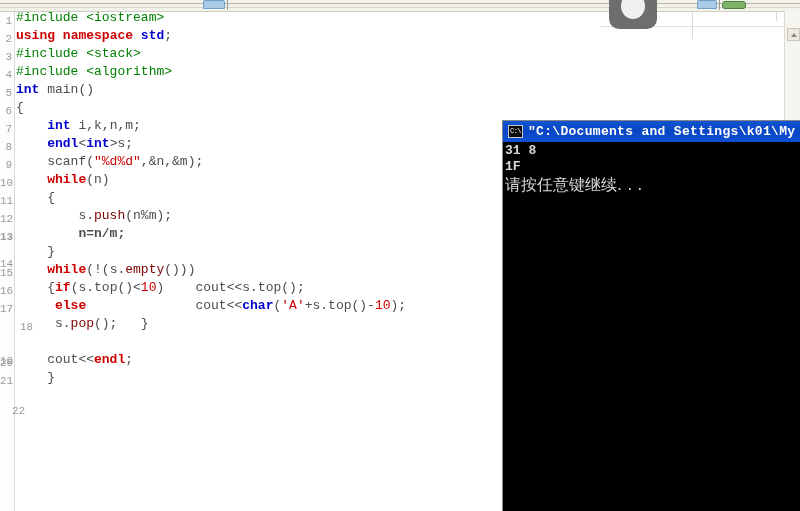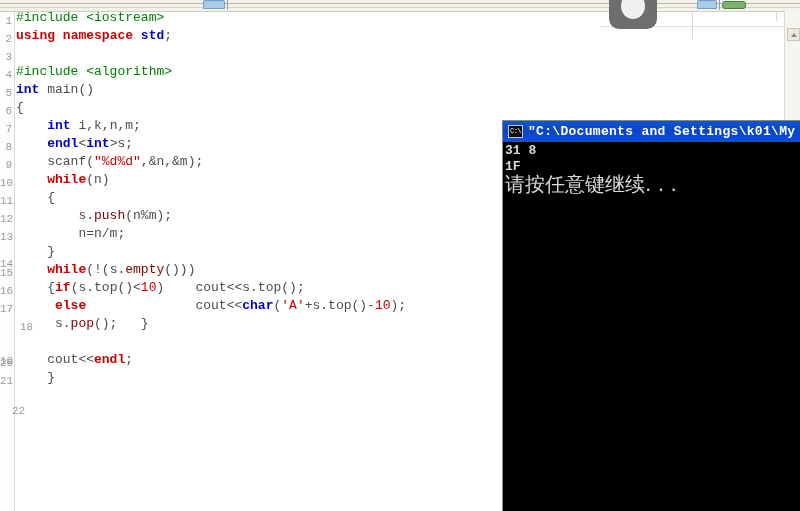--- a/index.html
+++ b/index.html
@@ -243,49 +243,49 @@
   .console-line {
     color: #d8d8d8;
     font-family: "Liberation Mono", "DejaVu Sans Mono", monospace;
     font-size: 13px;
     line-height: 16px;
     white-space: pre;
     font-weight: bold;
   }
   .console-line.cjk {
     font-family: "DejaVu Sans", sans-serif;
-    font-size: 20px;
+    font-size: 16px;
     line-height: 19px;
     font-weight: normal;
   }
 </style>
 </head>
 <body>
 
 <div id="screen">
 
   <div id="editor">
 
     <div id="gutter-shade"></div>
     <div id="gutter"></div>
 
     <div id="code-lines">
         <div class="code-line" style="top: 9px;"><span class="lineno" style="top: 3px;">1</span><span class="codetext"><span class="pre">#include </span><span class="pre">&lt;iostream&gt;</span></span></div>
         <div class="code-line" style="top: 27px;"><span class="lineno" style="top: 3px;">2</span><span class="codetext"><span class="k">using</span><span class="pln"> </span><span class="k">namespace</span><span class="pln"> </span><span class="typ">std</span><span class="pln">;</span></span></div>
-        <div class="code-line" style="top: 45px;"><span class="lineno" style="top: 3px;">3</span></div>
+        <div class="code-line" style="top: 45px;"><span class="lineno" style="top: 3px;">3</span><span class="codetext"><span class="pre">#include </span><span class="pre">&lt;stack&gt;</span></span></div>
         <div class="code-line" style="top: 63px;"><span class="lineno" style="top: 3px;">4</span><span class="codetext"><span class="pre">#include </span><span class="pre">&lt;algorithm&gt;</span></span></div>
         <div class="code-line" style="top: 81px;"><span class="lineno" style="top: 3px;">5</span><span class="codetext"><span class="typ">int</span><span class="pln"> main()</span></span></div>
         <div class="code-line" style="top: 99px;"><span class="lineno" style="top: 3px;">6</span><span class="codetext"><span class="pln">{</span></span></div>
         <div class="code-line" style="top: 117px;"><span class="lineno" style="top: 3px;">7</span><span class="codetext"><span class="pln">    </span><span class="typ">int</span><span class="pln"> i,k,n,m;</span></span></div>
         <div class="code-line" style="top: 135px;"><span class="lineno" style="top: 3px;">8</span><span class="codetext"><span class="pln">    </span><span class="typ">endl</span><span class="pln">&lt;</span><span class="typ">int</span><span class="pln">&gt;s;</span></span></div>
         <div class="code-line" style="top: 153px;"><span class="lineno" style="top: 3px;">9</span><span class="codetext"><span class="pln">    scanf(</span><span class="str">"%d%d"</span><span class="pln">,&amp;n,&amp;m);</span></span></div>
         <div class="code-line" style="top: 171px;"><span class="lineno" style="top: 3px;">10</span><span class="codetext"><span class="pln">    </span><span class="k">while</span><span class="pln">(n)</span></span></div>
         <div class="code-line" style="top: 189px;"><span class="lineno" style="top: 3px;">11</span><span class="codetext"><span class="pln">    {</span></span></div>
         <div class="code-line" style="top: 207px;"><span class="lineno" style="top: 3px;">12</span><span class="codetext"><span class="pln">        s.</span><span class="fn">push</span><span class="pln">(n%m);</span></span></div>
-        <div class="code-line" style="top: 225px;"><span class="lineno" style="top: 3px;">13</span><span class="codetext"><span class="pln">        n=n/m;</span></span></div>
+        <div class="code-line" style="top: 225px; font-weight: bold;"><span class="lineno" style="top: 3px;">13</span><span class="codetext"><span class="pln">        n=n/m;</span></span></div>
         <div class="code-line" style="top: 243px;"><span class="lineno" style="top: 12px;">14</span><span class="codetext"><span class="pln">    }</span></span></div>
         <div class="code-line" style="top: 261px;"><span class="lineno" style="top: 3px;">15</span><span class="codetext"><span class="pln">    </span><span class="k">while</span><span class="pln">(!(s.</span><span class="fn">empty</span><span class="pln">()))</span></span></div>
         <div class="code-line" style="top: 279px;"><span class="lineno" style="top: 3px;">16</span><span class="codetext"><span class="pln">    {</span><span class="k">if</span><span class="pln">(s.top()&lt;</span><span class="num">10</span><span class="pln">)    cout&lt;&lt;s.top();</span></span></div>
         <div class="code-line" style="top: 297px;"><span class="lineno" style="top: 3px;">17</span><span class="codetext"><span class="pln">     </span><span class="k">else</span><span class="pln">              cout&lt;&lt;</span><span class="typ">char</span><span class="pln">(</span><span class="str">'A'</span><span class="pln">+s.top()-</span><span class="num">10</span><span class="pln">);</span></span></div>
         <div class="code-line" style="top: 315px;"><span class="lineno" style="top: 3px; margin-left: 20px;">18</span><span class="codetext"><span class="pln">     s.</span><span class="fn">pop</span><span class="pln">();   }</span></span></div>
         <div class="code-line" style="top: 333px;"><span class="lineno" style="top: 19px;">19</span><span class="codetext"><span class="pln"></span></span></div>
         <div class="code-line" style="top: 351px;"><span class="lineno" style="top: 3px;">20</span><span class="codetext"><span class="pln">    cout&lt;&lt;</span><span class="k">endl</span><span class="pln">;</span></span></div>
         <div class="code-line" style="top: 369px;"><span class="lineno" style="top: 3px;">21</span><span class="codetext"><span class="pln">    }</span></span></div>
         <div class="code-line" style="top: 387px;"><span class="lineno" style="top: 15px; margin-left: 12px;">22</span><span class="codetext"><span class="pln"></span></span></div>
       </div>

